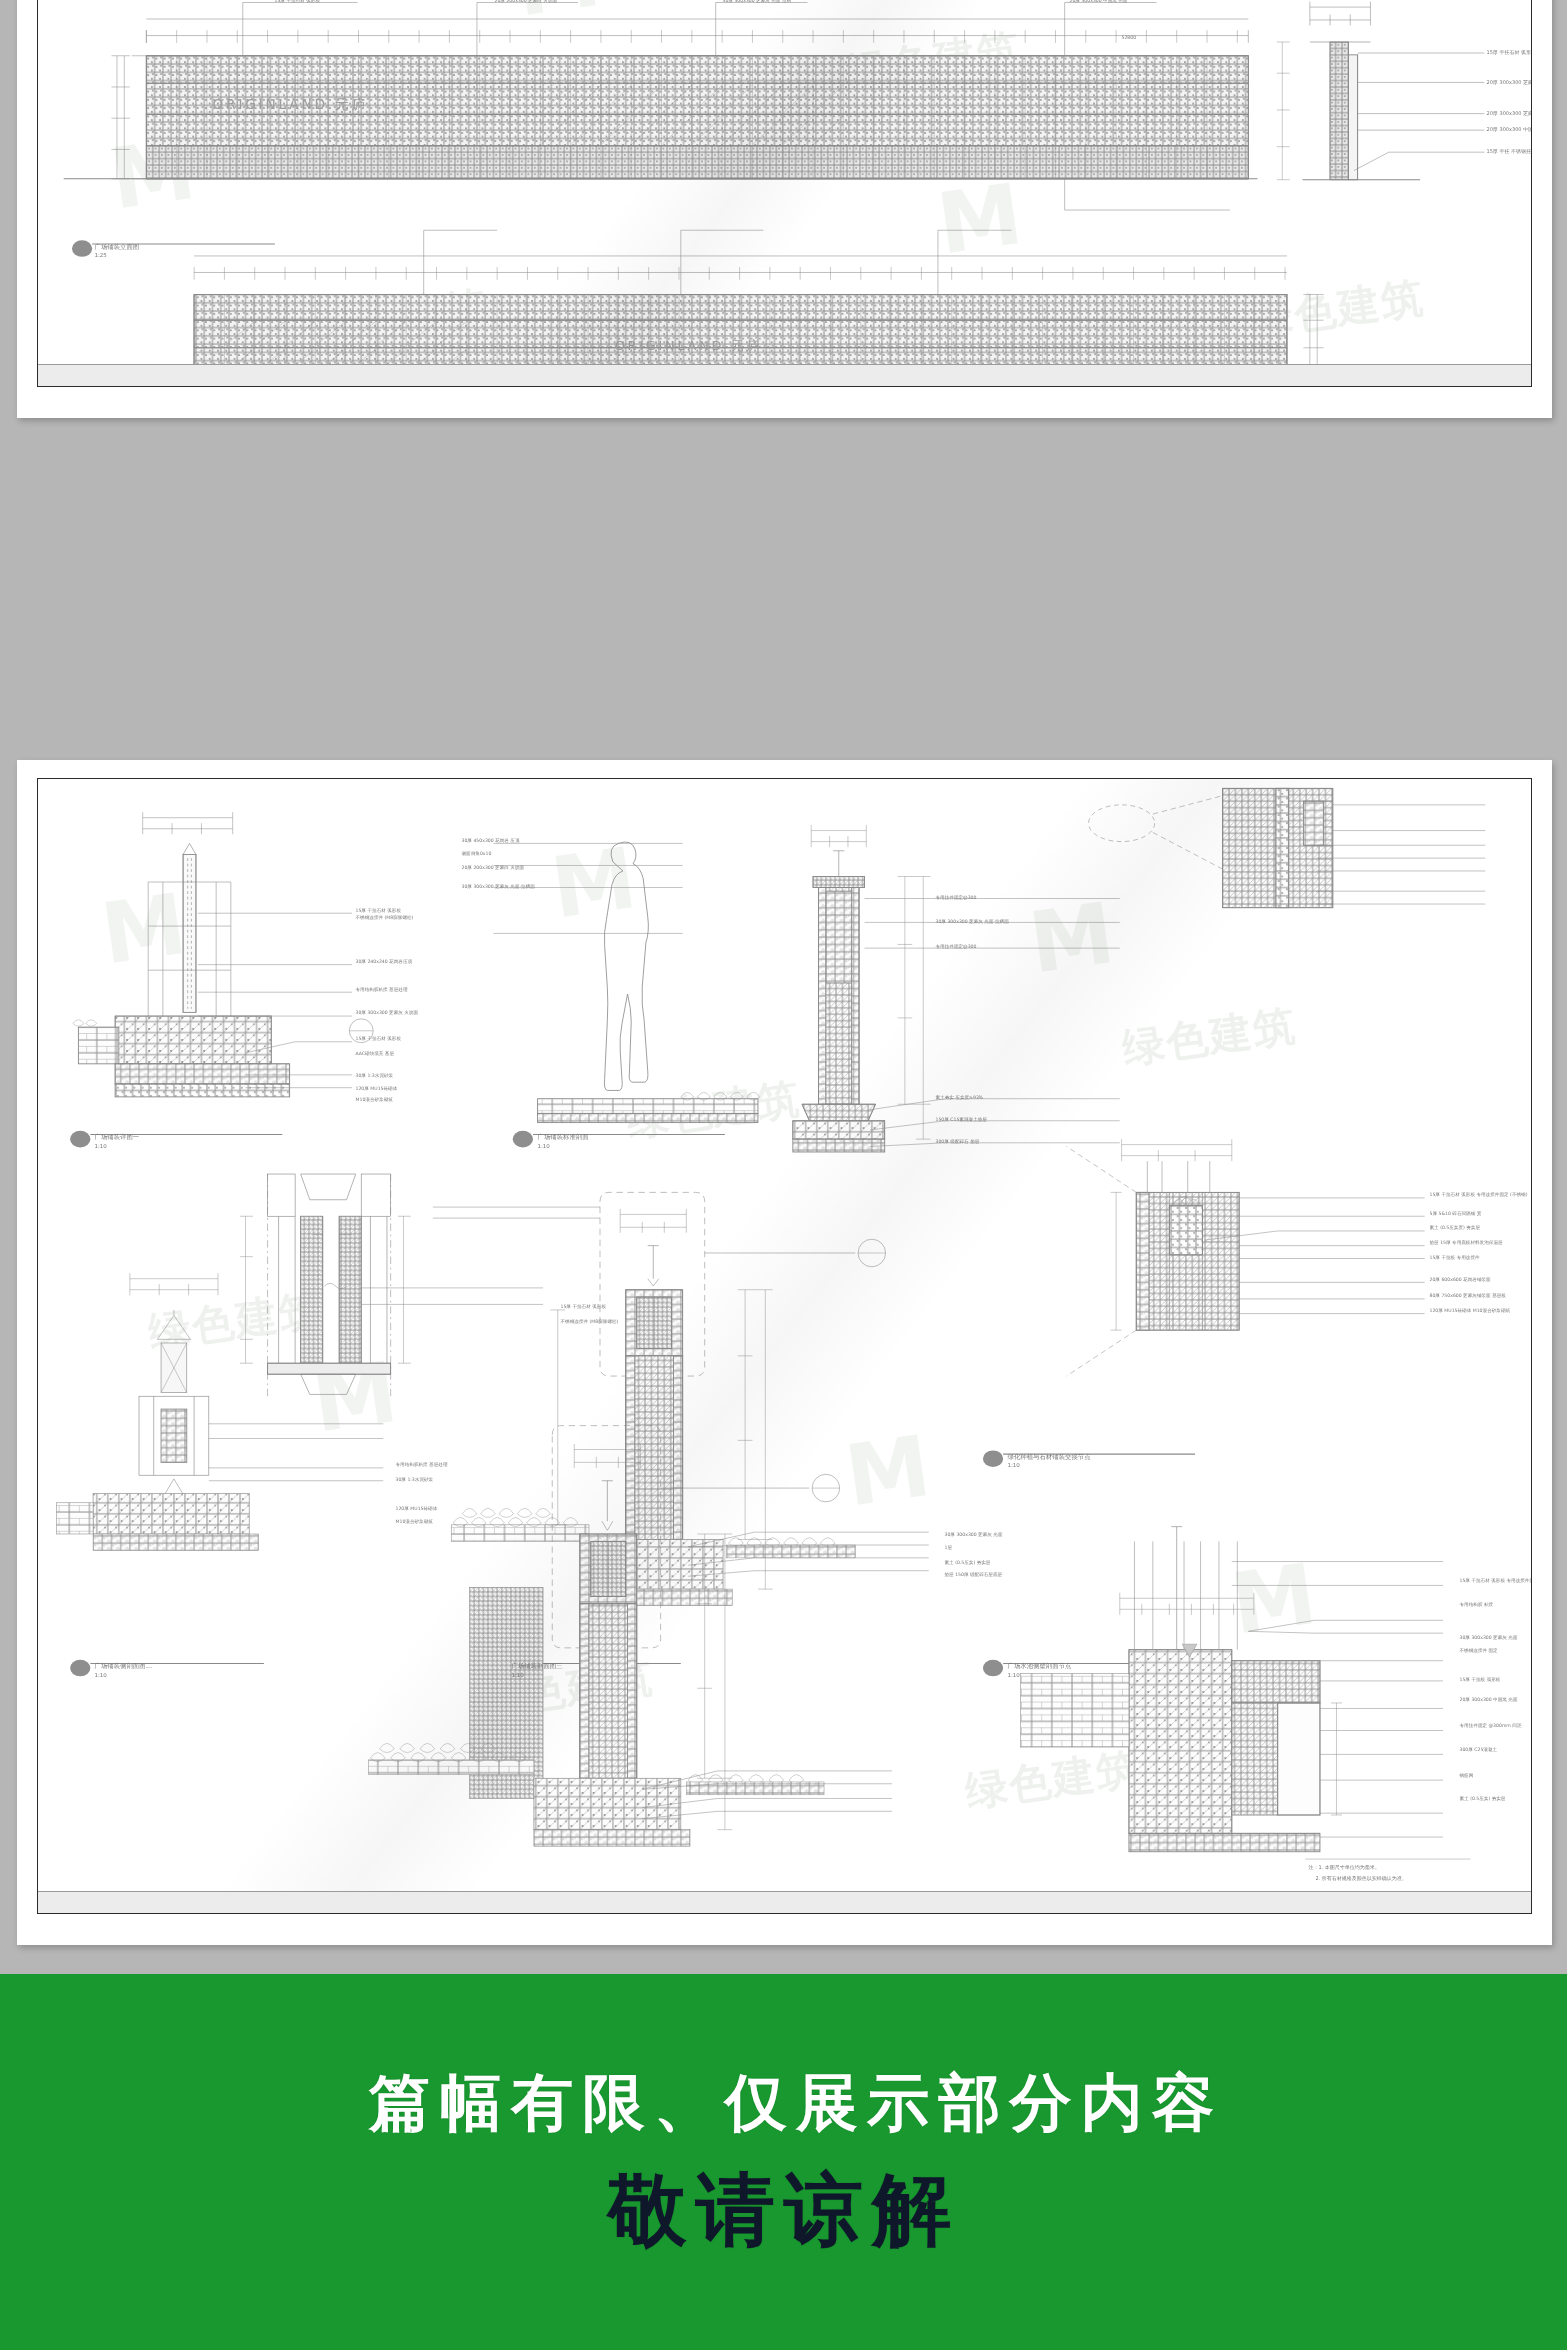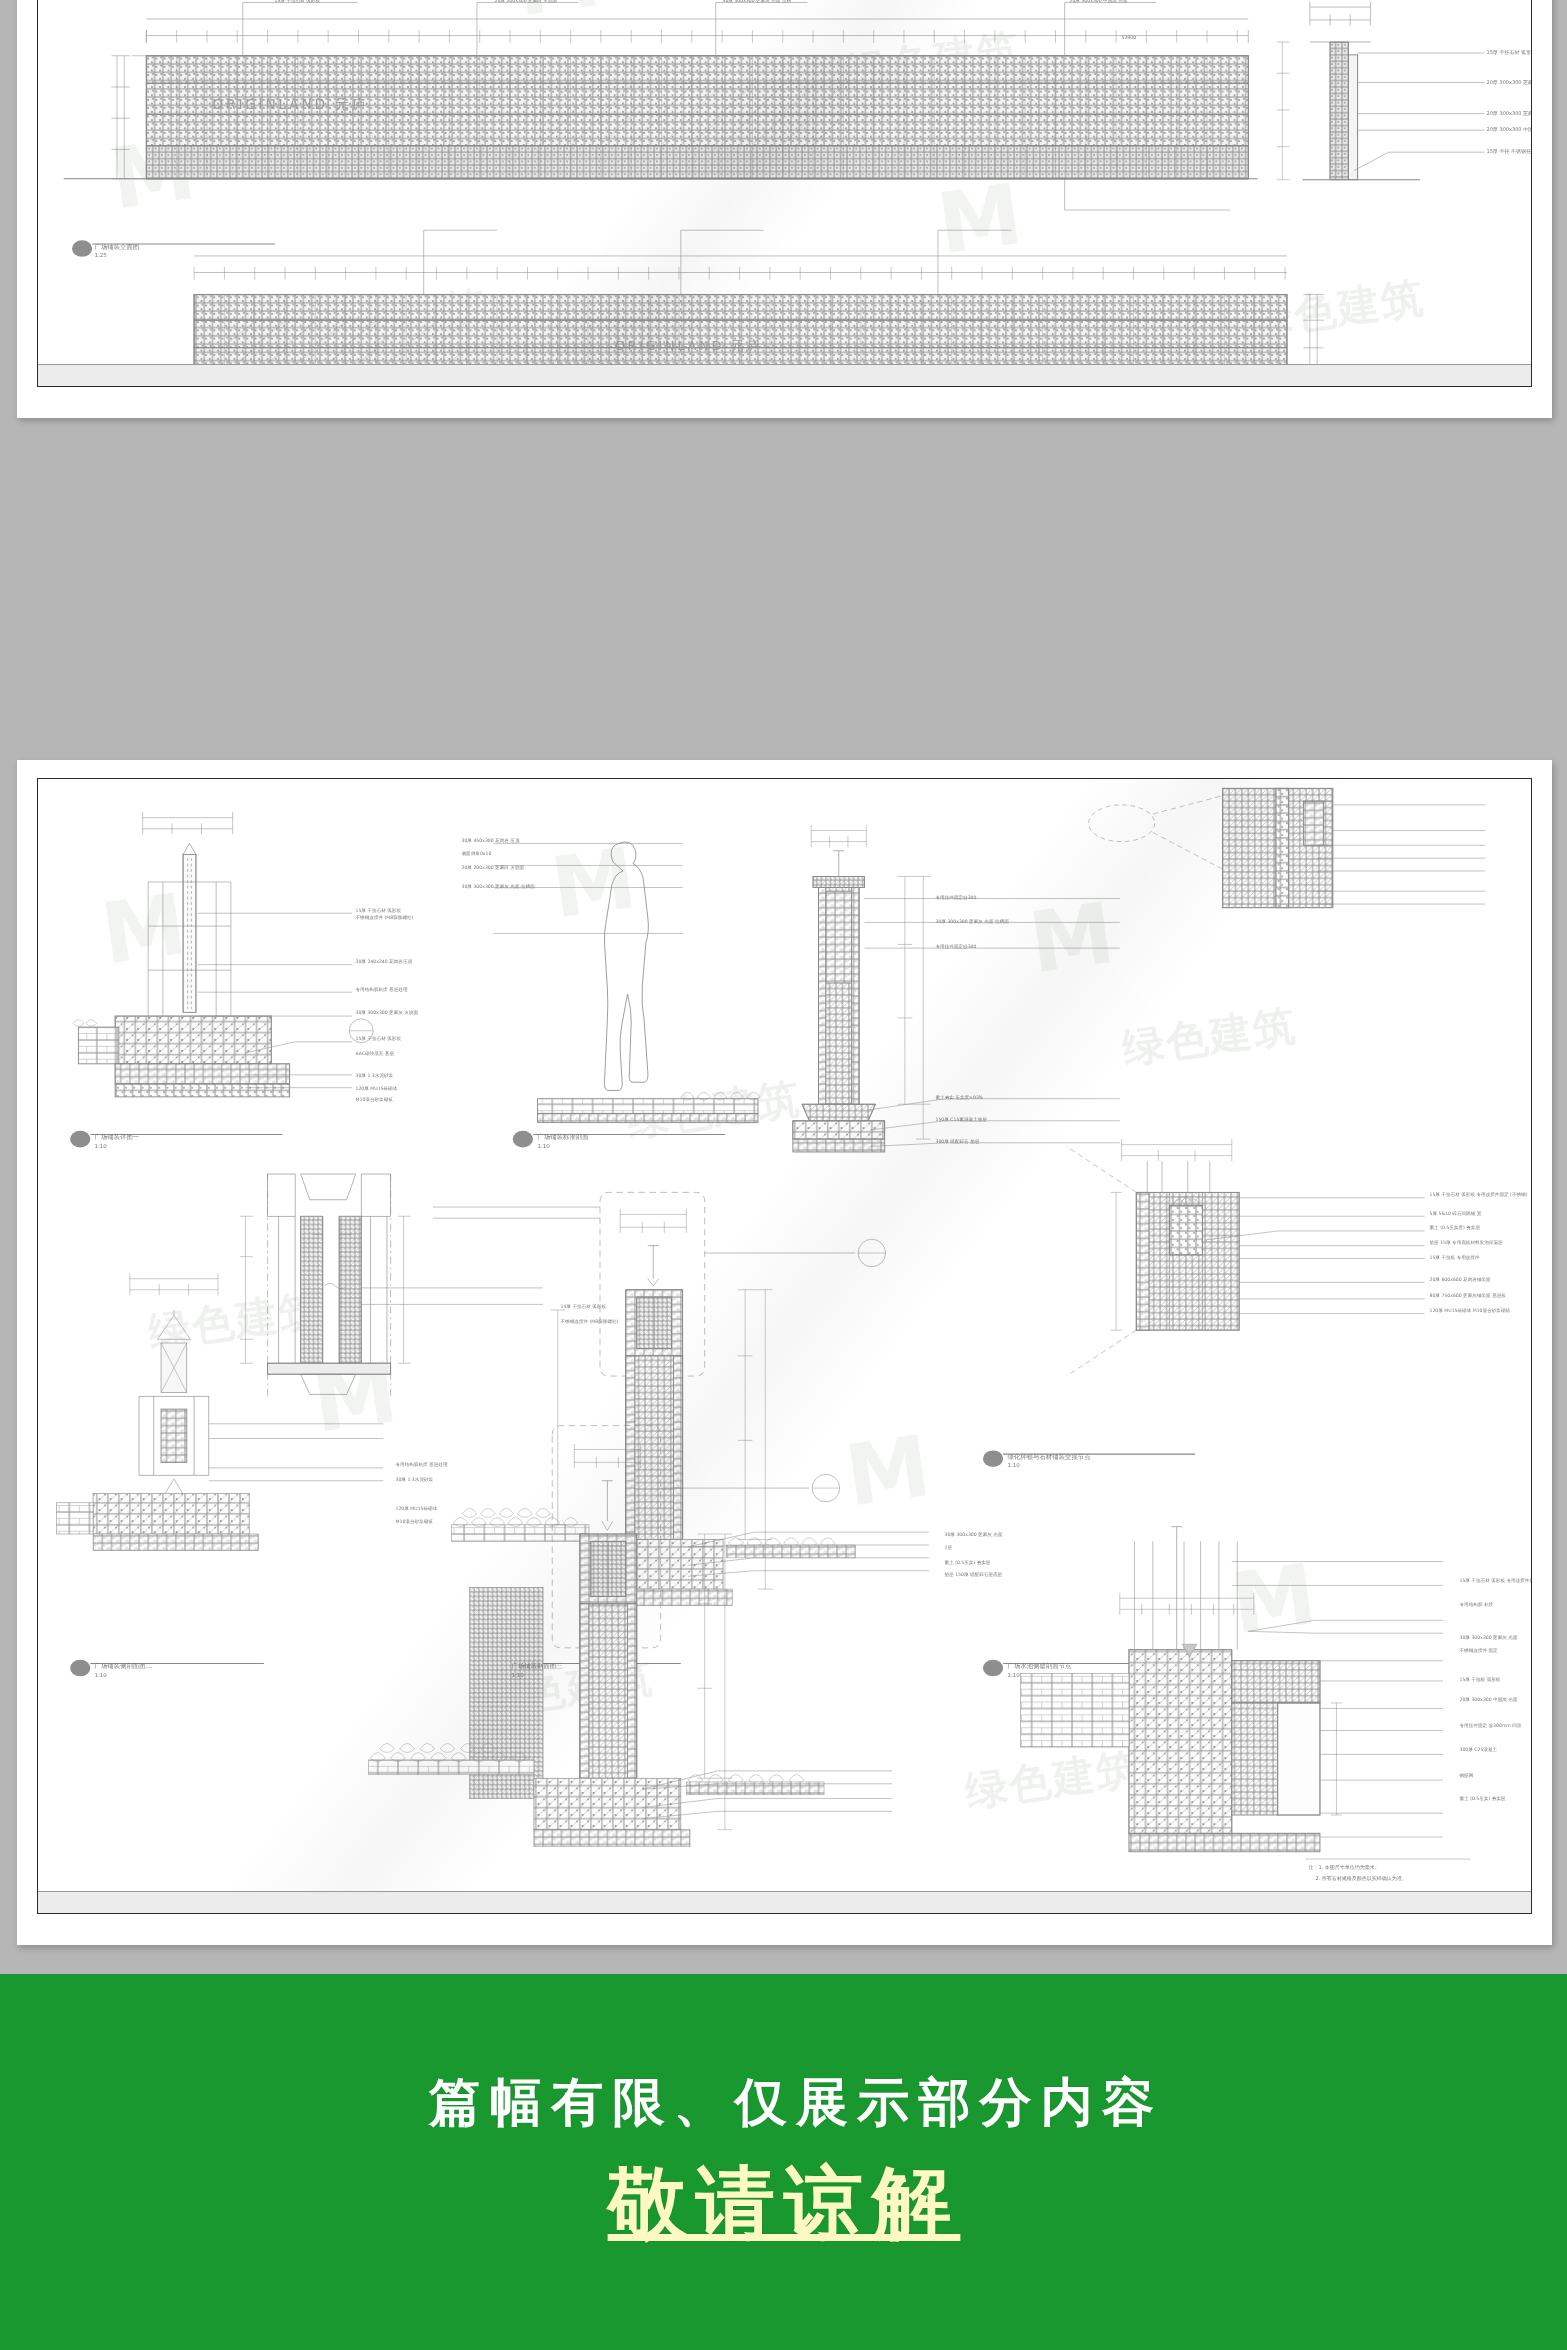--- a/index.html
+++ b/index.html
@@ -71,21 +71,21 @@
     gap:13px;
   }
   #promo-banner .line {
     color:#ffffff;
     font-weight:bold;
     font-family:"DejaVu Sans","Liberation Sans",sans-serif;
     letter-spacing:9.2px;
     text-shadow:0 0 1.8px rgba(0,0,0,0.12);
     white-space:nowrap;
   }
-  #promo-line-1 { font-size:52px;margin-left:24px; }
+  #promo-line-1 { font-size:62px;margin-left:24px; }
   #promo-line-2 { font-size:79px; }
 
   
   .ctext {
     position:absolute;
     font-family:"DejaVu Sans", sans-serif;
     color:#777;
     white-space:nowrap;
     transform-origin:left top;
   }
@@ -1235,15 +1235,15 @@
       <div class="ctext" style="left:1278px; top:1096px; font-size:5px;">2. 所有石材规格及颜色以实样确认为准。</div>
     </div>
 
     <div class="crease"></div>
     <div class="frame-footer"></div>
   </div>
 </div>
 
 <div id="promo-banner" style="background: rgb(24, 152, 47);">
   <div class="line" id="promo-line-1" style="color: rgb(255, 255, 255);">篇幅有限、仅展示部分内容</div>
-  <div class="line" id="promo-line-2" style="color: #fef9c3; text-decoration: underline;">敬请谅解</div>
+  <div class="line" id="promo-line-2" style="color: #0f172a;">敬请谅解</div>
 </div>
 
 
 </body></html>

